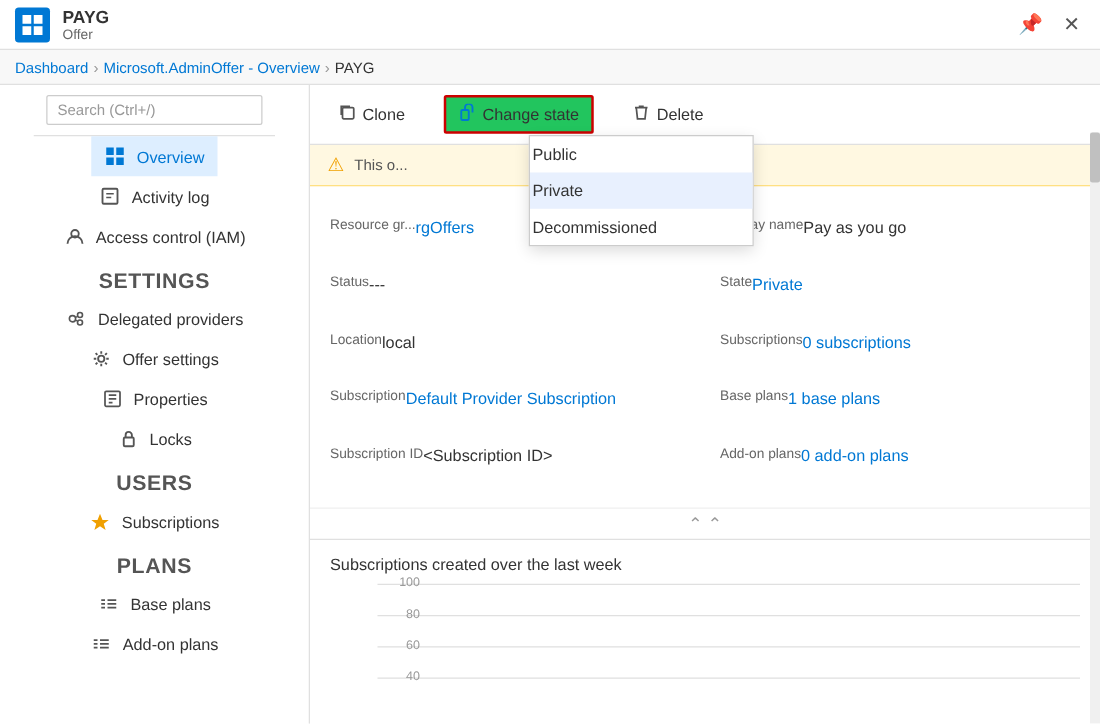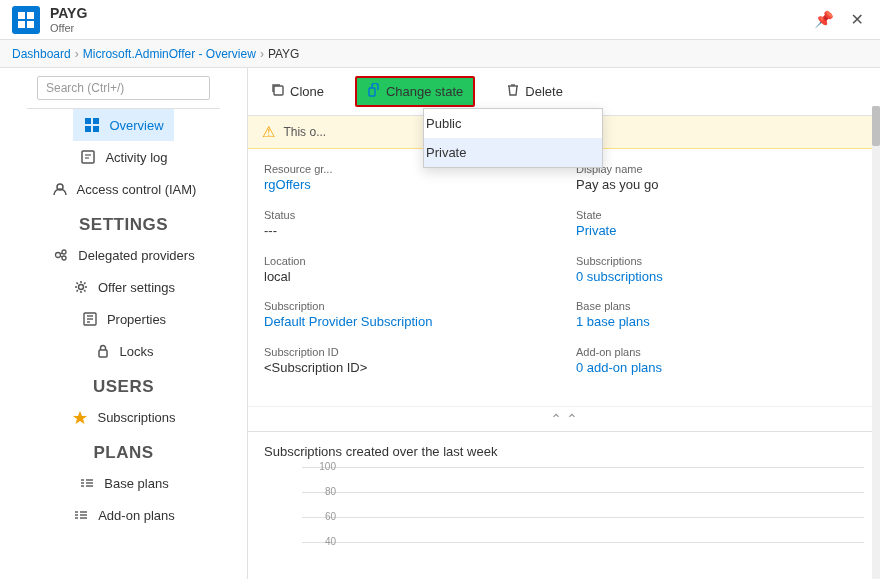--- a/index.html
+++ b/index.html
@@ -41,21 +41,21 @@
     .toolbar-btn { display: flex; align-items: center; gap: 5px; padding: 5px 10px; border: 1px solid transparent; cursor: pointer; font-size: 13px; color: #333; background: none; border-radius: 2px; }
     .toolbar-btn.active { background: #22c55e; border: 2px solid #c00; color: #333; }
     .toolbar-btn .btn-icon { font-size: 14px; }
 
     
     .warning-bar { background: #fff8e1; border-bottom: 1px solid #ffe082; padding: 7px 14px; display: flex; align-items: center; gap: 8px; font-size: 12px; color: #555; }
     .warning-icon { color: #f0a000; font-size: 15px; }
 
     
     .details { padding: 14px 16px; display: grid; grid-template-columns: 1fr 1fr; column-gap: 24px; row-gap: 0; overflow-y: auto; flex: 1; }
-    .detail-group { display: flex; flex-direction: column; margin-bottom: 14px; }
+    .detail-group { display: flex; flex-direction: row; margin-bottom: 14px; margin-top: 11px; }
     .detail-label { font-size: 11px; color: #666; margin-bottom: 2px; }
     .detail-value { font-size: 13px; color: #333; }
     .detail-value.link { color: #0078d4; cursor: pointer; }
 
     
     .scroll-hint { display: flex; justify-content: center; padding: 4px; color: #999; font-size: 14px; border-top: 1px solid #f0f0f0; }
 
     
     .chart-section { padding: 12px 16px; border-top: 1px solid #e0e0e0; }
     .chart-title { font-size: 13px; font-weight: 400; margin-bottom: 8px; }
@@ -339,20 +339,21 @@
         <div class="chart-grid-line" style="top: 75px;">
           <span class="chart-grid-label">40</span>
         </div>
       </div>
     </div>
 
     <div class="dropdown-overlay">
       <div class="dropdown-menu">
         <div class="dropdown-item">Public</div>
         <div class="dropdown-item highlighted">Private</div>
+        <div class="dropdown-item">Decommissioned</div>
       </div>
     </div>
 
     <div class="scroll-track">
       <div class="scroll-thumb"></div>
     </div>
   </div>
 </div>
 
 </body></html>

